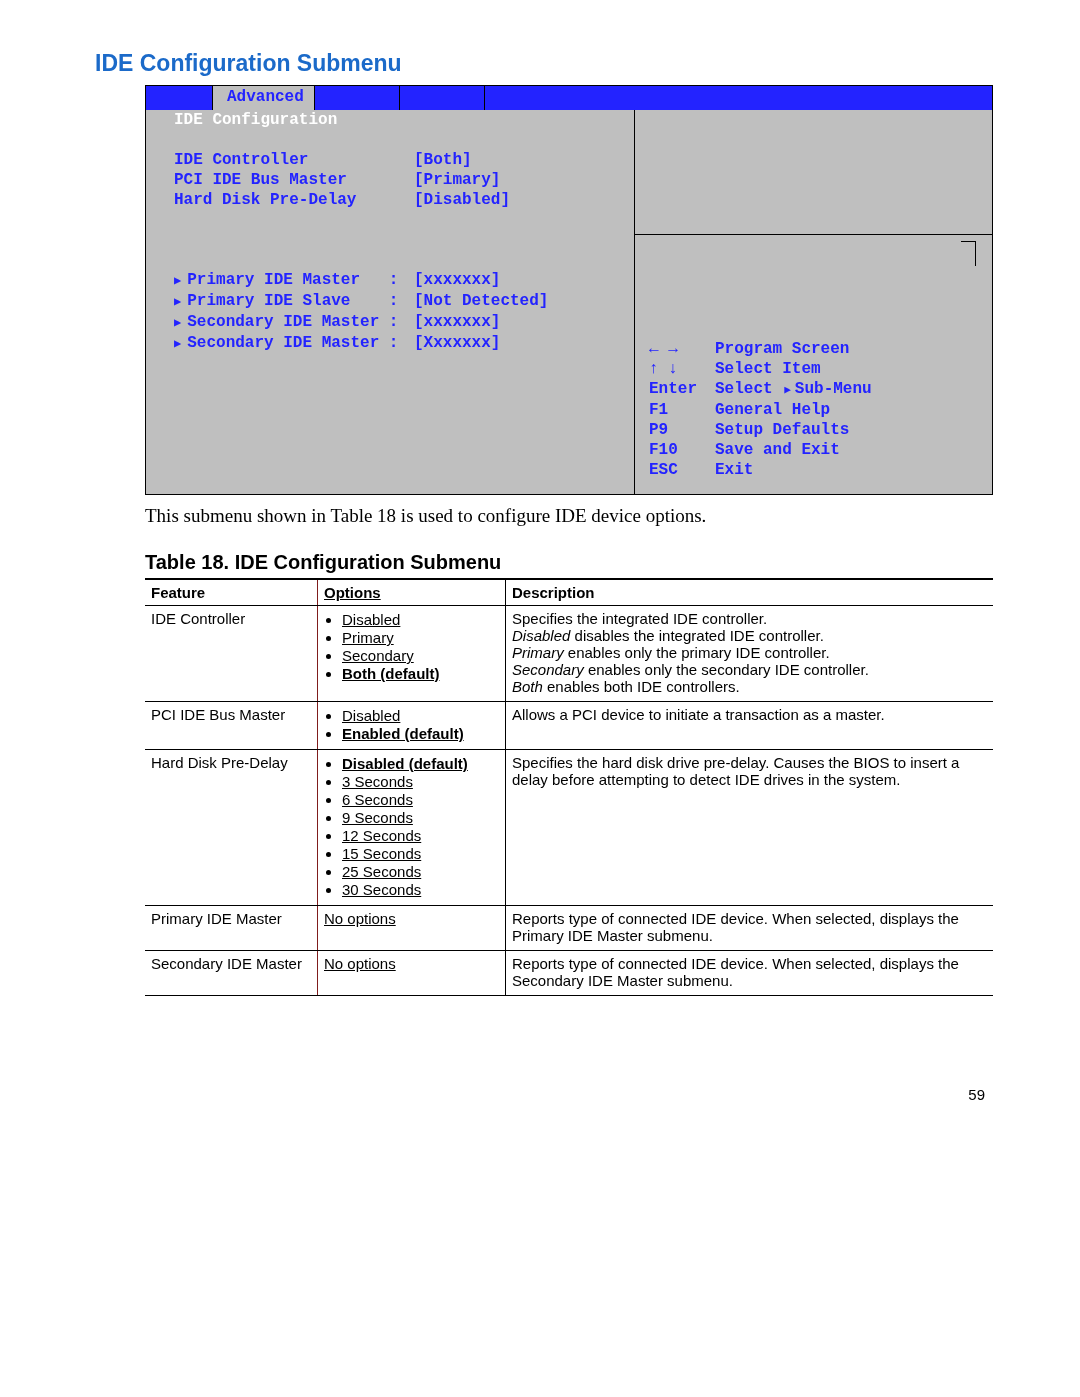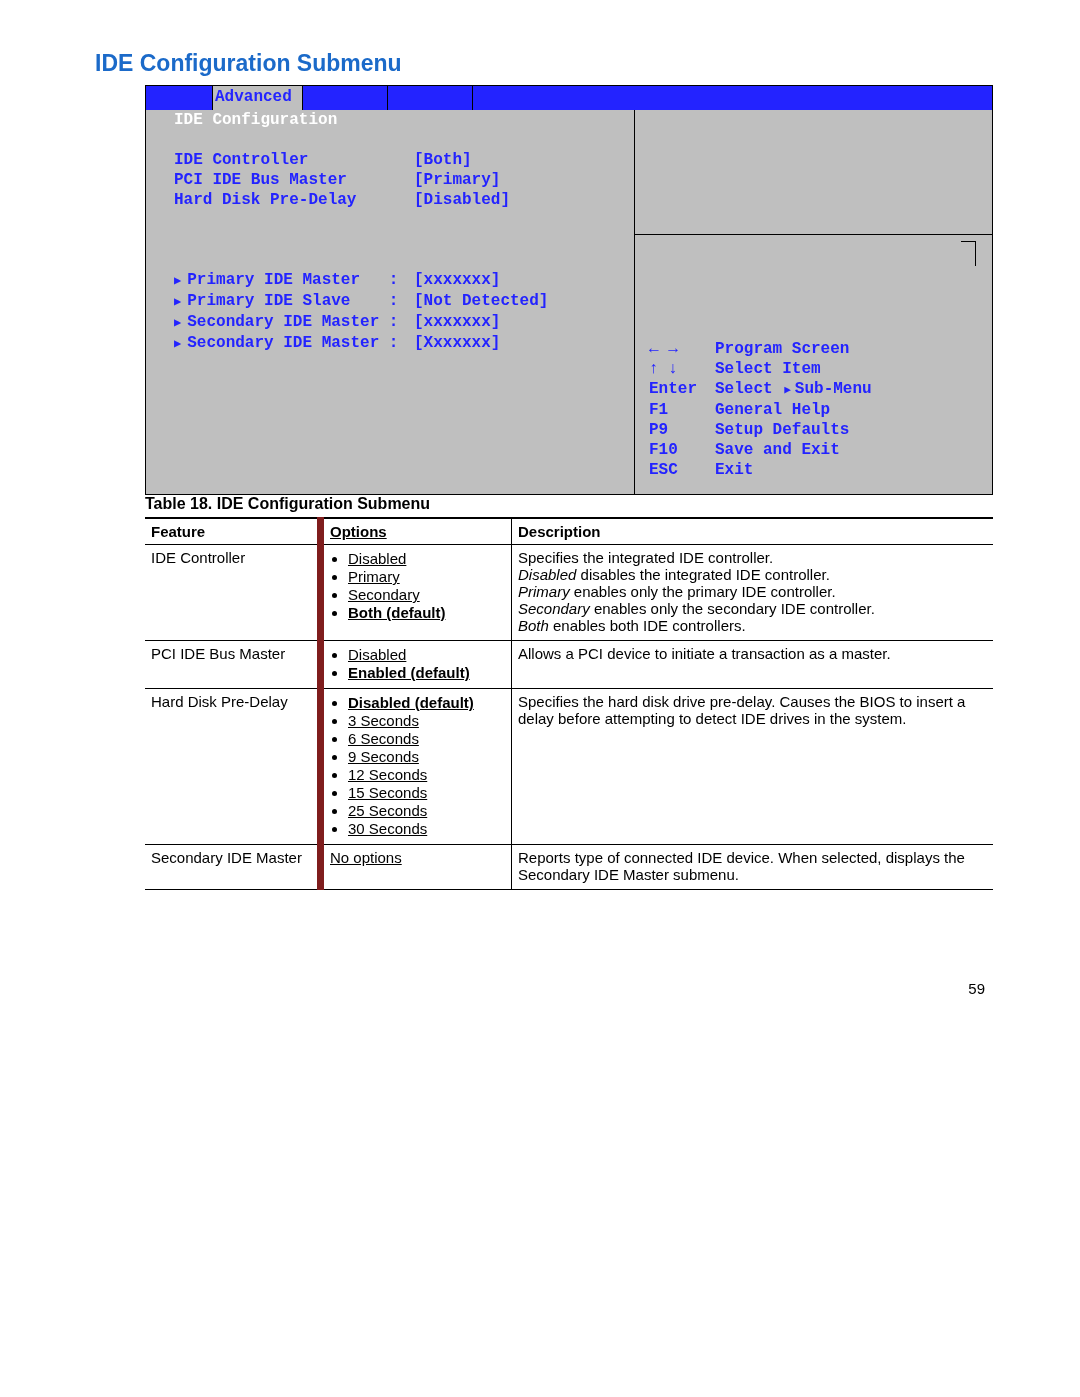--- a/index.html
+++ b/index.html
@@ -41,21 +41,21 @@
   .menubar {
     background: #2323ff;
     height: 24px;
   }
   .menubar-cell {
     border-top: 1px solid #000;
     border-bottom: 1px solid #000;
   }
   .menubar .tab {
     display: inline-block;
-    padding: 2px 10px 2px 2px;
+    padding: 2px 10px 2px 14px;
     height: 20px;
   }
   .menubar .tab.active {
     background: #bfbfbf;
     color: #2323ff;
   }
   .tbar-seg {
     border-right: 1px solid #000;
     display: inline-block;
     height: 24px;
@@ -93,21 +93,21 @@
     font-size: 11px;
     margin: 0 4px 0 2px;
   }
   .caption {
     font-family: "Times New Roman", serif;
     font-size: 19px;
     margin: 10px 0 24px 50px;
   }
   .table-title {
     font-weight: bold;
-    font-size: 16px;
+    font-size: 20px;
     margin: 0 0 4px 50px;
   }
   
   table.desc {
     border-collapse: collapse;
     width: 848px;
     margin-left: 50px;
     font-size: 15px;
   }
   table.desc th {
@@ -118,21 +118,21 @@
     padding: 4px 6px;
   }
   table.desc td {
     border-bottom: 1px solid #000;
     padding: 4px 6px 6px 6px;
     vertical-align: top;
   }
   table.desc tr.lastrow td {
     border-bottom: 2px solid #000;
   }
-  table.desc .col-feature { width: 160px; border-right: 7px solid #7f1d1d;}
+  table.desc .col-feature { width: 160px; border-right: 1px solid #7f1d1d;}
   table.desc .col-options { width: 175px; border-right: 1px solid #000; text-decoration: underline;}
   table.desc ul { margin: 0; padding-left: 18px; }
   table.desc ul li { margin: 1px 0; }
   .bold { font-weight: bold; }
   .ital { font-style: italic; }
   .page-num {
     text-align: right;
     font-size: 15px;
     margin-top: 90px;
   }
@@ -231,20 +231,21 @@
               <div class="help-row">
                 <span class="help-key">ESC</span>
                 <span>Exit</span>
               </div>
             </div>
       </td>
     </tr>
   </tbody>
     </table>
 
+  <div class="caption">This submenu shown in Table 18 is used to configure IDE device options.</div>
 
   <div class="table-title">Table 18.   IDE Configuration Submenu</div>
 
   <table class="desc">
     <thead>
       <tr>
         <th class="col-feature">Feature</th>
         <th class="col-options">Options</th>
         <th>Description</th>
       </tr>
@@ -292,20 +293,27 @@
               <li>15 Seconds</li>
               <li>25 Seconds</li>
               <li>30 Seconds</li>
             </ul>
           </td>
           <td>
             <div>Specifies the hard disk drive pre-delay.  Causes the BIOS to insert a delay before attempting to detect IDE drives in the system.</div>
           </td>
         </tr>
         <tr>
+          <td class="col-feature">Primary IDE Master</td>
+          <td class="col-options">No options</td>
+          <td>
+            <div>Reports type of connected IDE device.  When selected, displays the Primary IDE Master submenu.</div>
+          </td>
+        </tr>
+        <tr>
           <td class="col-feature">Secondary IDE Master</td>
           <td class="col-options">No options</td>
           <td>
             <div>Reports type of connected IDE device.  When selected, displays the Secondary IDE Master submenu.</div>
           </td>
         </tr>
       </tbody>
   </table>
 
   <div class="page-num">59</div>

